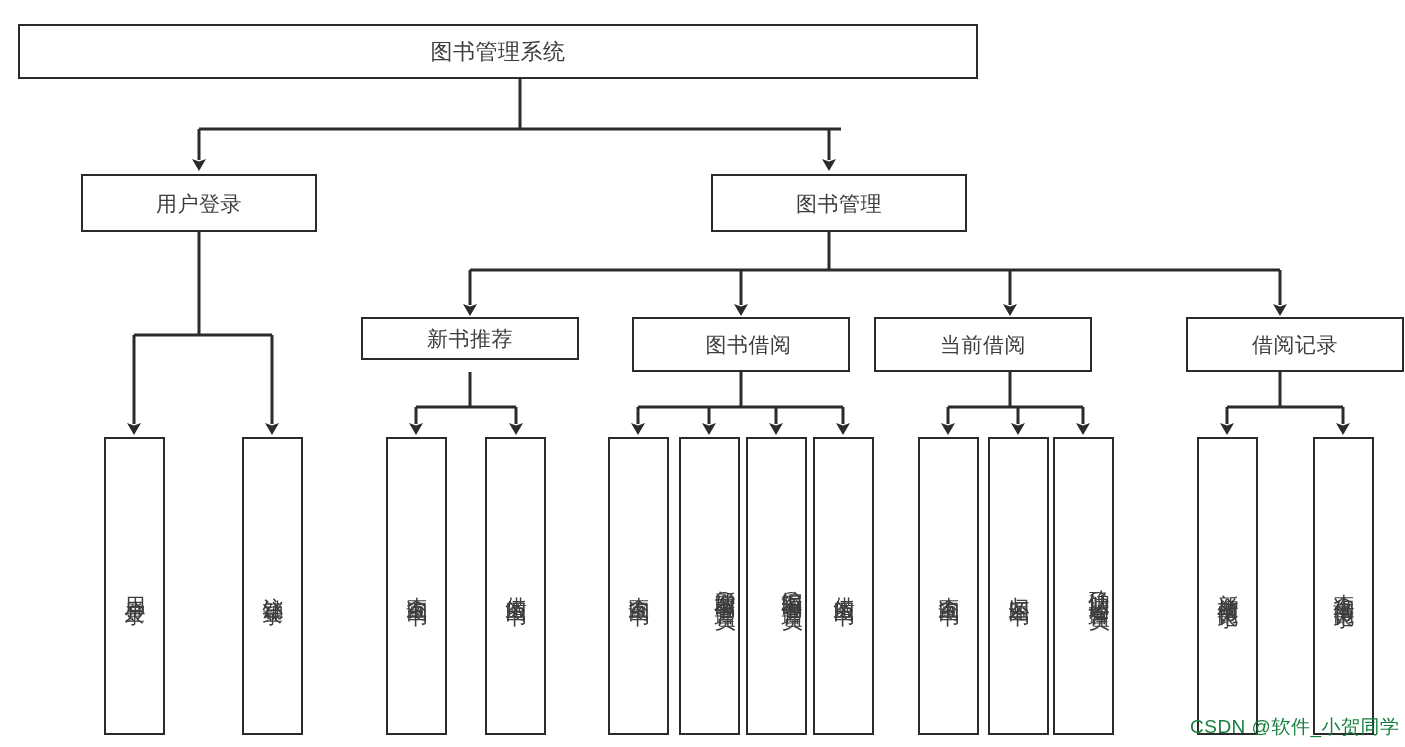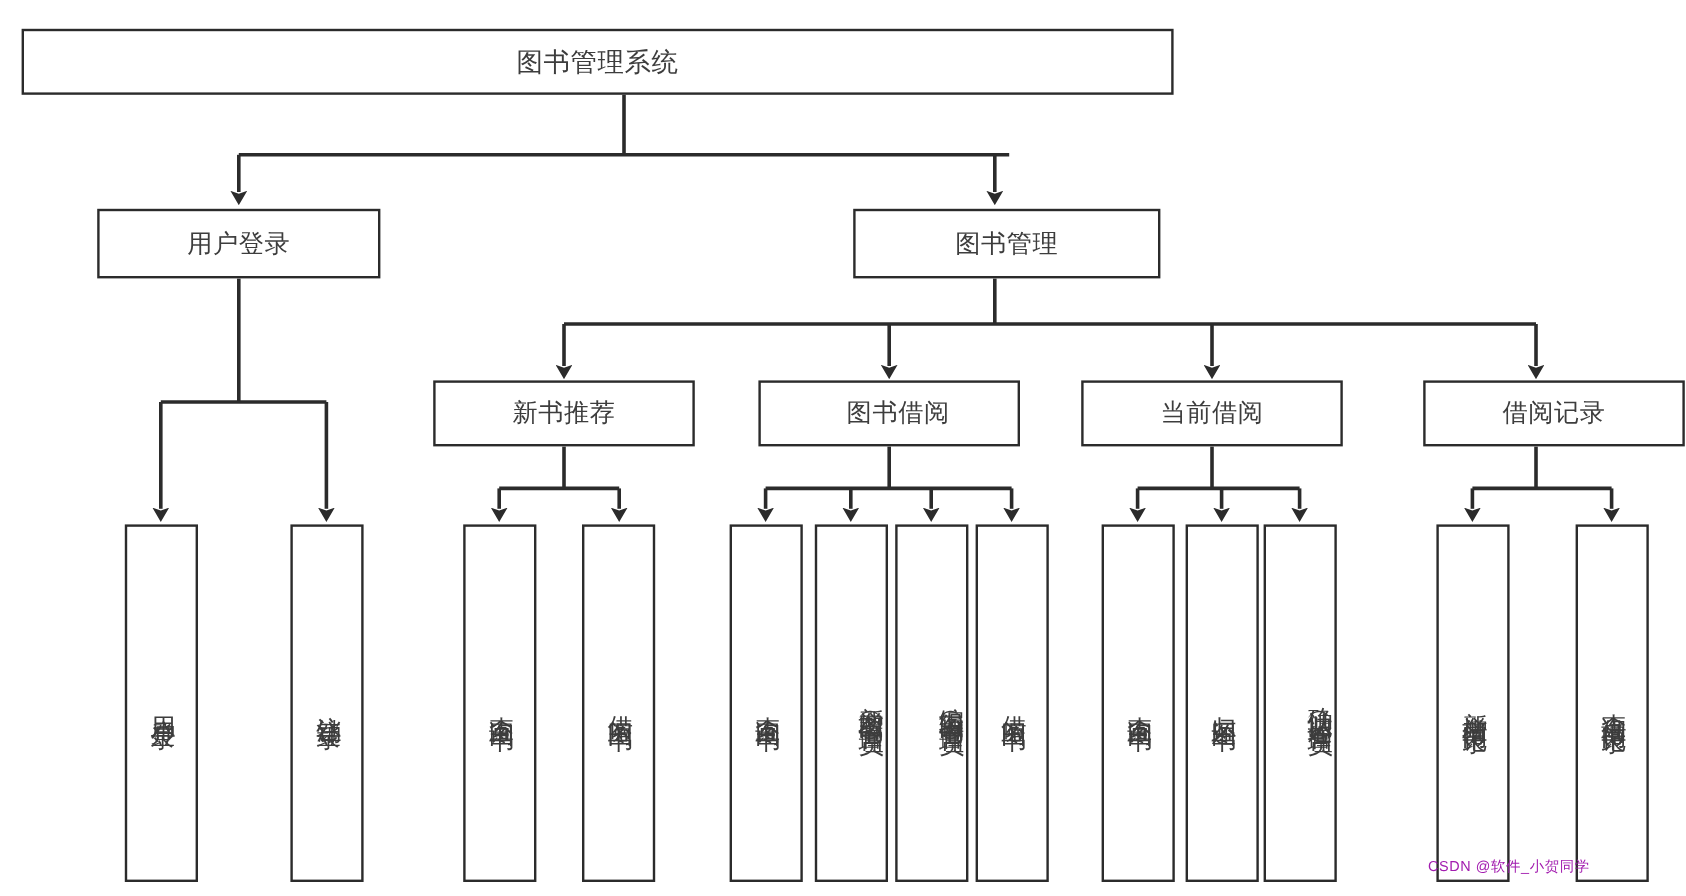--- a/index.html
+++ b/index.html
@@ -49,22 +49,22 @@
     justify-content: center;
   }
   .node.v.topalign {
     align-items: flex-start;
   }
   .node.root {
     font-size: 22px;
   }
   .watermark {
     position: absolute;
-    color: #a21caf;
-    font-size: 12px;
+    color: #15803d;
+    font-size: 19px;
     white-space: nowrap;
     letter-spacing: 0.5px;
   }
 </style>
 </head>
 <body>
 
 <div id="canvas">
 
   <svg id="wires" viewBox="0 0 1405 747">
@@ -115,23 +115,23 @@
       <path d="M1227,407 L1227,424" marker-end="url(#arr)"></path>
       <path d="M1343,407 L1343,424" marker-end="url(#arr)"></path>
     </g>
   </svg>
 
   <div class="node h root" style="left:18px; top:13px; width:960px; height:55px;margin-top:11px;">图书管理系统</div>
 
   <div class="node h" style="left:81px; top:174px; width:236px; height:58px;">用户登录</div>
   <div class="node h" style="left:711px; top:174px; width:256px; height:58px;">图书管理</div>
 
-  <div class="node h" style="left:361px; top:317px; width:218px; height:55px;">新书推荐</div>
+  <div class="node h" style="left:361px; top:317px; width:218px; height:43px;">新书推荐</div>
   <div class="node h" style="left:632px; top:317px; width:218px; height:55px;padding-left:15px;">图书借阅</div>
-  <div class="node h" style="left:901px; top:317px; width:218px; height:55px;">当前借阅</div>
+  <div class="node h" style="left:874px; top:317px; width:218px; height:55px;">当前借阅</div>
   <div class="node h" style="left:1186px; top:317px; width:218px; height:55px;">借阅记录</div>
 
   <div class="node v" style="left:104px; top:437px; width:61px; height:298px;">用户登录</div>
   <div class="node v" style="left:242px; top:437px; width:61px; height:298px;">注销登录</div>
   <div class="node v" style="left:386px; top:437px; width:61px; height:298px;">查询图书</div>
   <div class="node v" style="left:485px; top:437px; width:61px; height:298px;">借阅图书</div>
   <div class="node v" style="left:608px; top:437px; width:61px; height:298px;">查询图书</div>
   <div class="node v topalign" style="left:679px; top:437px; width:61px; height:298px;">新增图书（管理员）</div>
   <div class="node v topalign" style="left:746px; top:437px; width:61px; height:298px;">编辑图书（管理员）</div>
   <div class="node v" style="left:813px; top:437px; width:61px; height:298px;">借阅图书</div>

